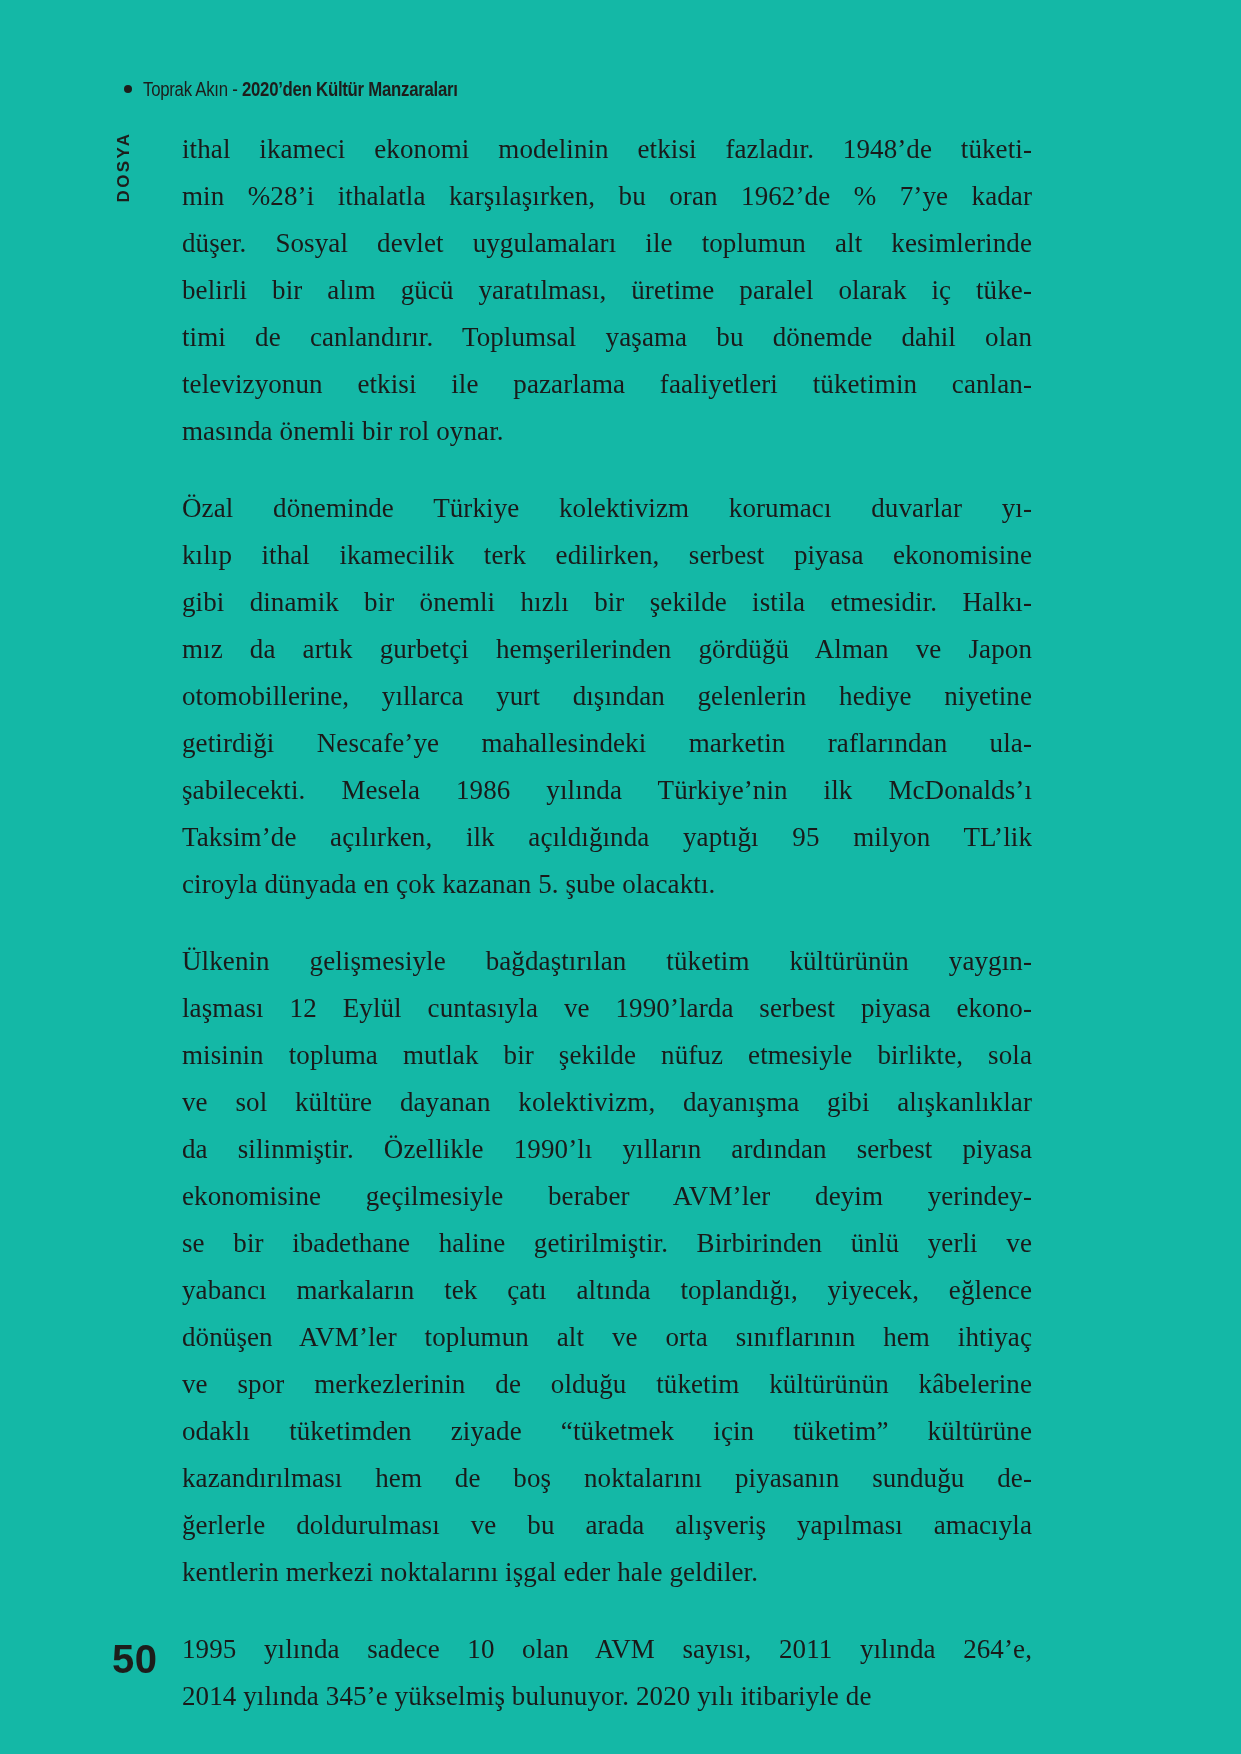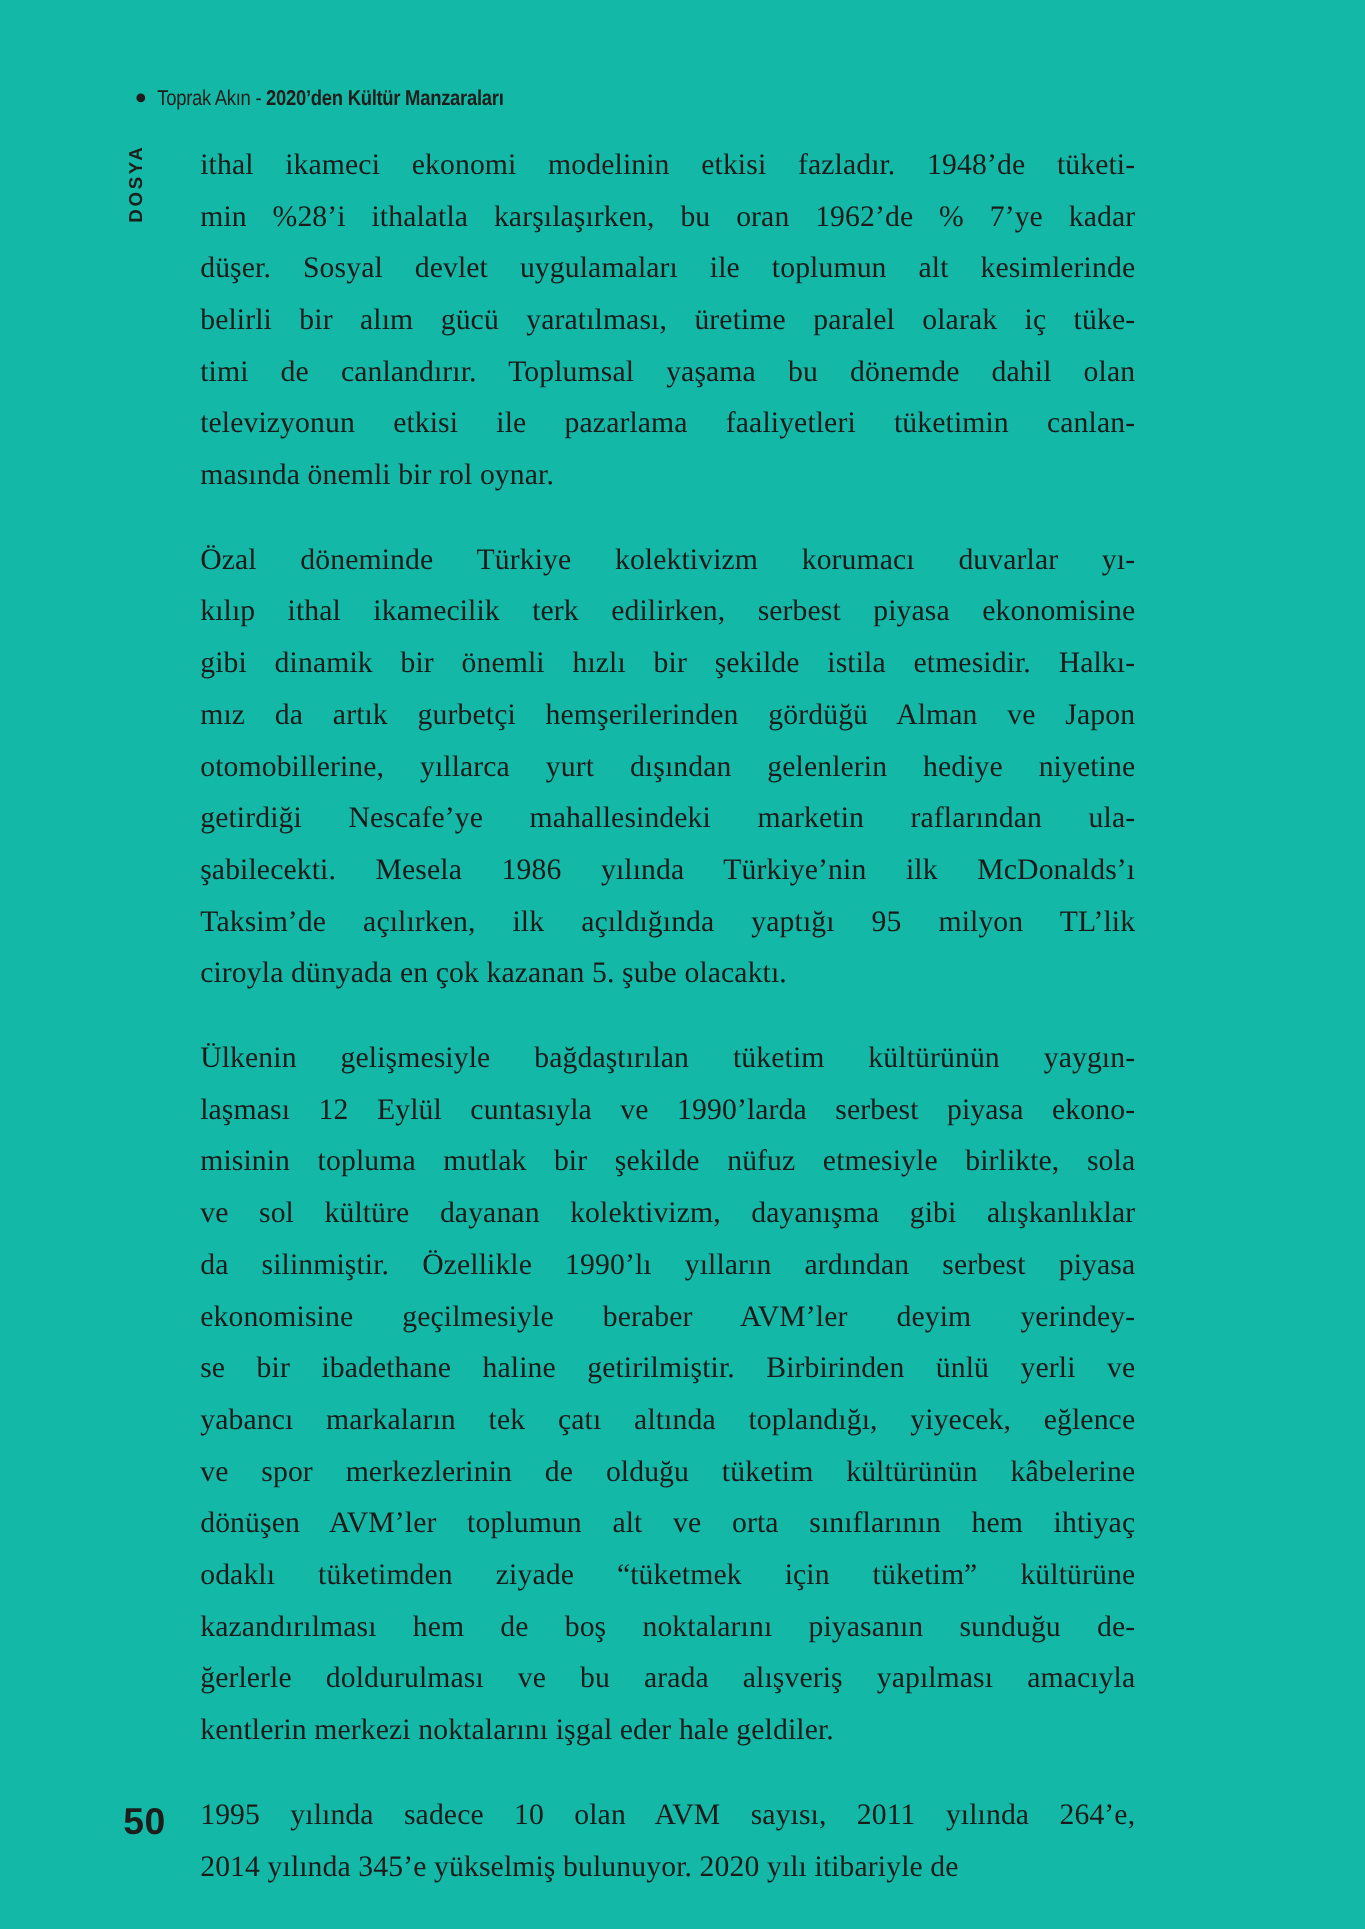--- a/index.html
+++ b/index.html
@@ -104,21 +104,21 @@
     text-align-last: left;
   }
 
   
   .folio {
     position: absolute;
     left: 112px;
     top: 1637px;
     font-family: "Liberation Sans", "DejaVu Sans", sans-serif;
     font-weight: 700;
-    font-size: 34px;
+    font-size: 40px;
     color: #1d1d1b;
     letter-spacing: 0.5px;
   }
 </style>
 </head>
 <body>
 
 <div class="page">
 
   <div class="running-head">
@@ -153,22 +153,22 @@
       </p>
       <p class="para">
         <span class="tline">Ülkenin gelişmesiyle bağdaştırılan tüketim kültürünün yaygın-</span>
         <span class="tline">laşması 12 Eylül cuntasıyla ve 1990’larda serbest piyasa ekono-</span>
         <span class="tline">misinin topluma mutlak bir şekilde nüfuz etmesiyle birlikte, sola</span>
         <span class="tline">ve sol kültüre dayanan kolektivizm, dayanışma gibi alışkanlıklar</span>
         <span class="tline">da silinmiştir. Özellikle 1990’lı yılların ardından serbest piyasa</span>
         <span class="tline">ekonomisine geçilmesiyle beraber AVM’ler deyim yerindey-</span>
         <span class="tline">se bir ibadethane haline getirilmiştir. Birbirinden ünlü yerli ve</span>
         <span class="tline">yabancı markaların tek çatı altında toplandığı, yiyecek, eğlence</span>
+        <span class="tline">dönüşen AVM’ler toplumun alt ve orta sınıflarının hem ihtiyaç</span>
         <span class="tline">ve spor merkezlerinin de olduğu tüketim kültürünün kâbelerine</span>
-        <span class="tline">dönüşen AVM’ler toplumun alt ve orta sınıflarının hem ihtiyaç</span>
         <span class="tline">odaklı tüketimden ziyade “tüketmek için tüketim” kültürüne</span>
         <span class="tline">kazandırılması hem de boş noktalarını piyasanın sunduğu de-</span>
         <span class="tline">ğerlerle doldurulması ve bu arada alışveriş yapılması amacıyla</span>
         <span class="tline last">kentlerin merkezi noktalarını işgal eder hale geldiler.</span>
       </p>
       <p class="para">
         <span class="tline">1995 yılında sadece 10 olan AVM sayısı, 2011 yılında 264’e,</span>
         <span class="tline last">2014 yılında 345’e yükselmiş bulunuyor. 2020 yılı itibariyle de</span>
       </p>
     </div>

